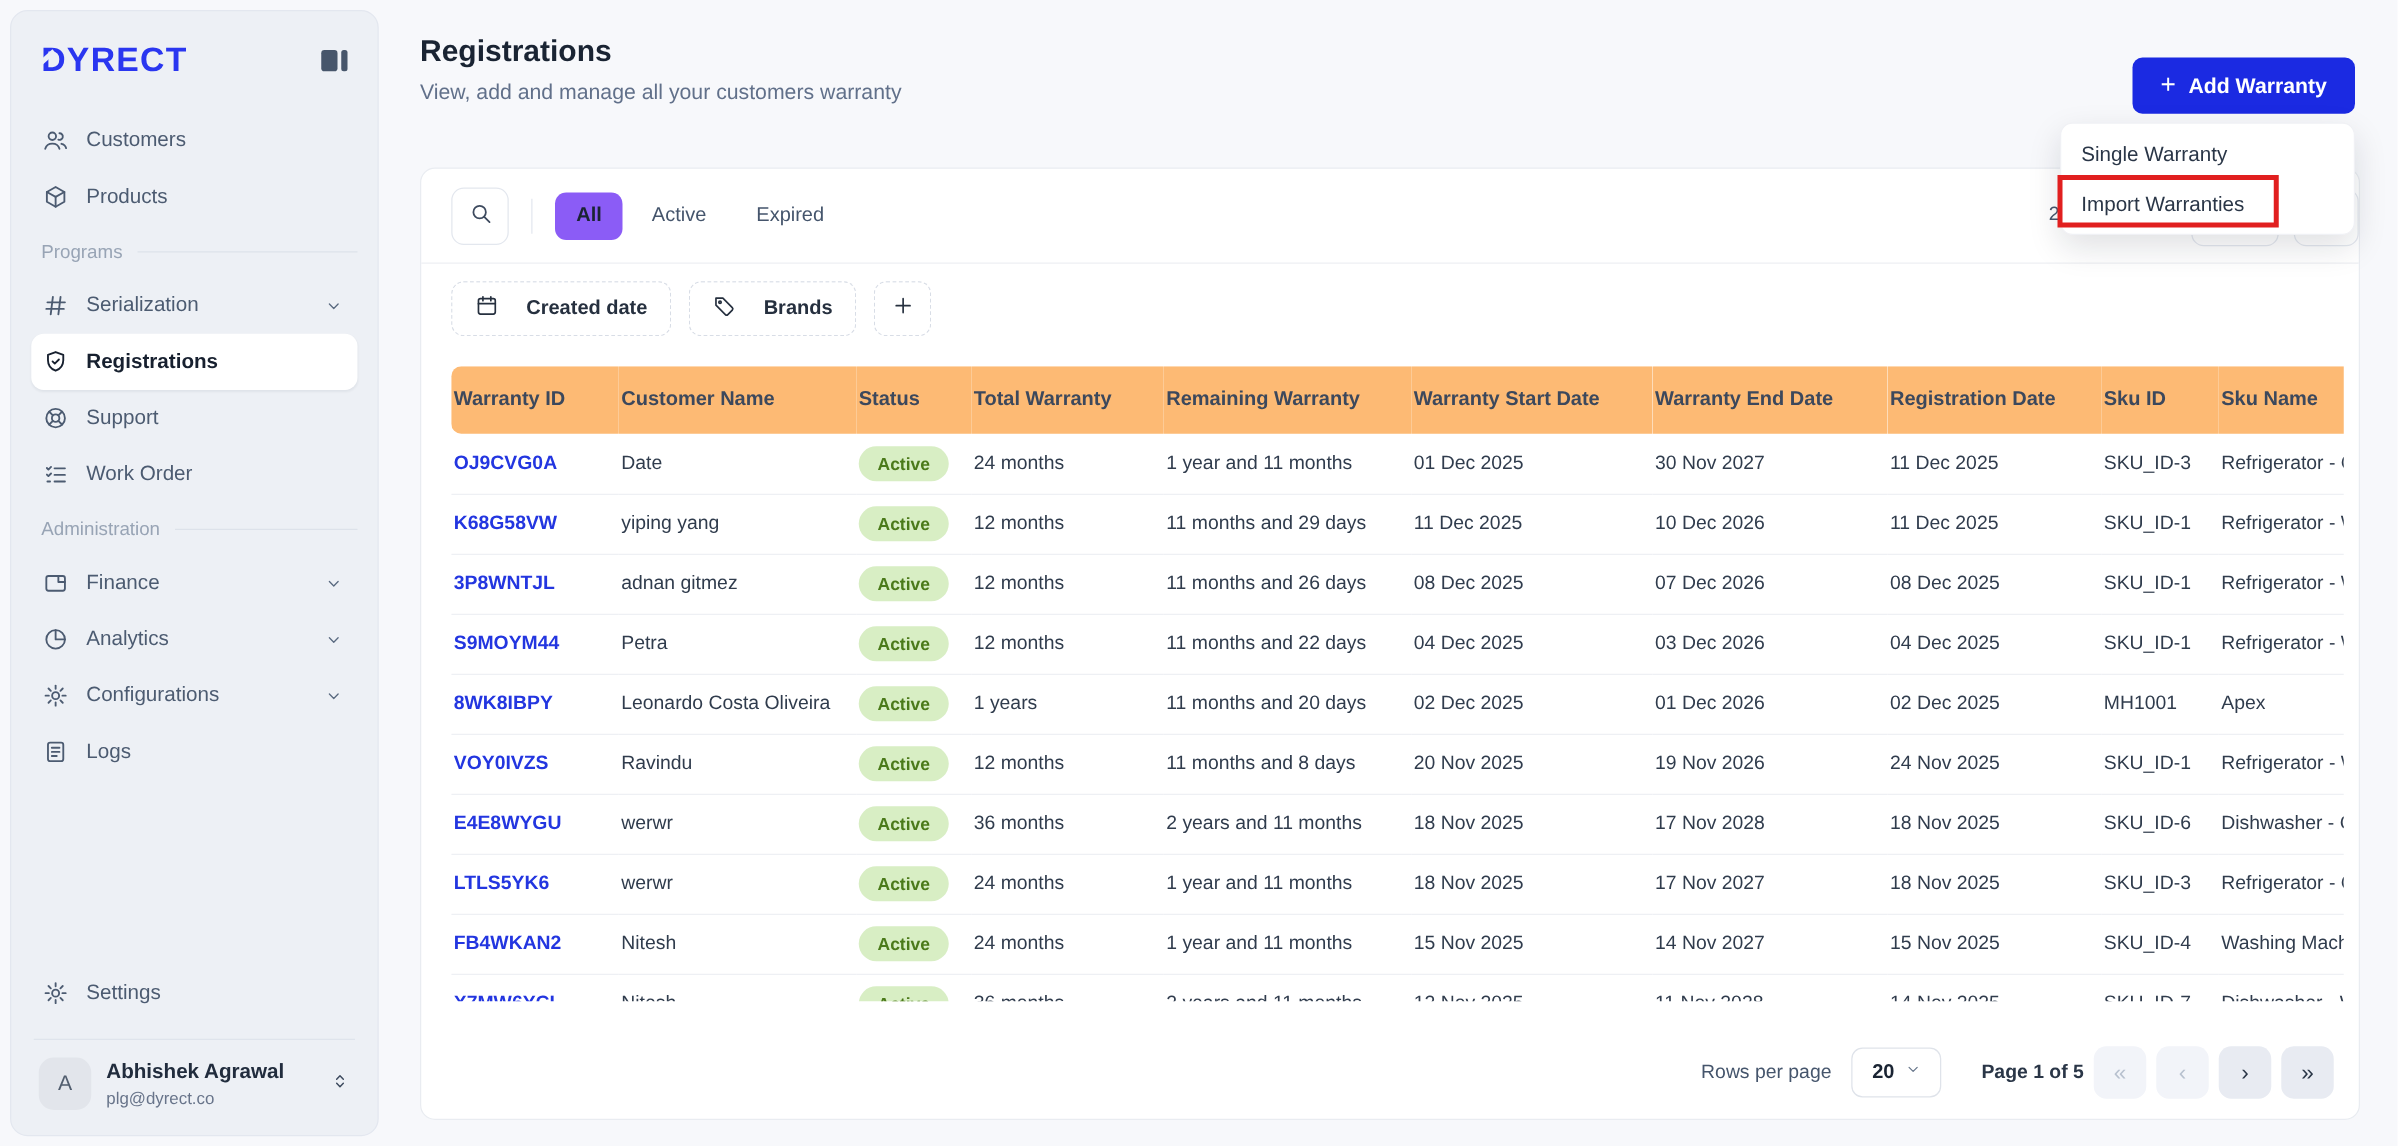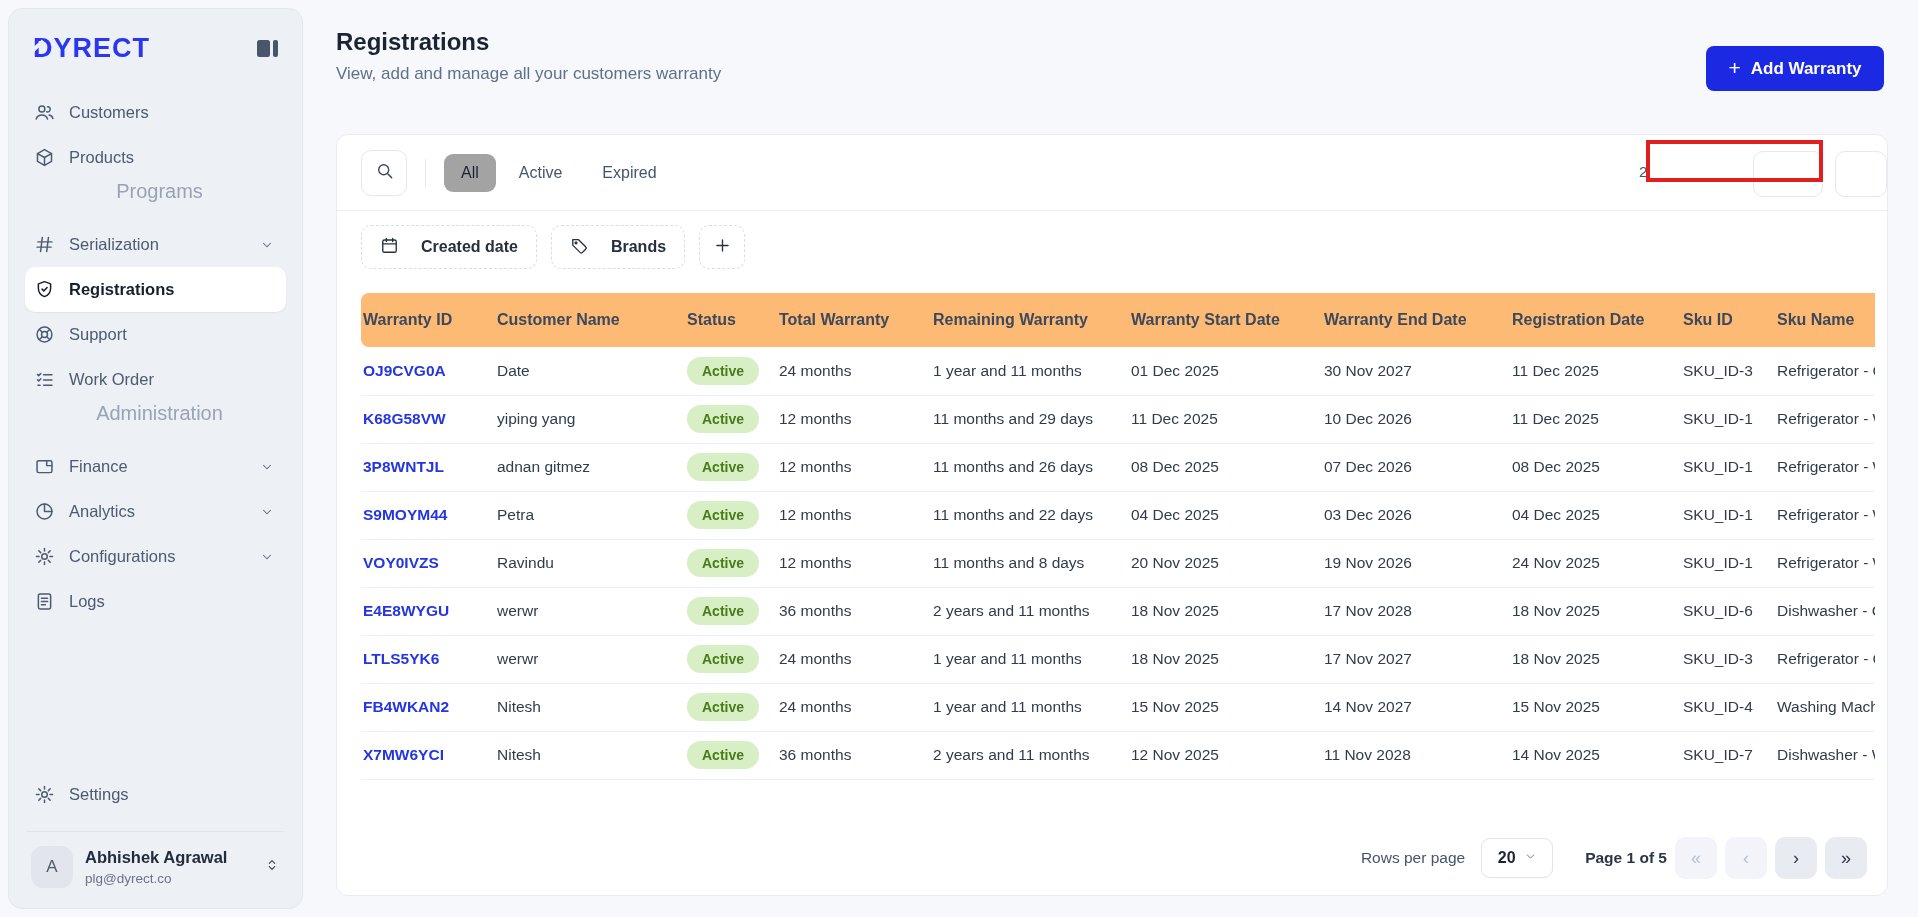--- a/index.html
+++ b/index.html
@@ -22,21 +22,21 @@
   .nav-item { display:flex; align-items:center; height:45px; padding:0 10px 0 8px; gap:14px;
     color:#4c5b71; font-size:16.5px; font-weight:500; border-radius:10px; cursor:pointer; }
   .nav-item.active { background:#ffffff; color:#17202f; font-weight:700; box-shadow:0 1px 2px rgba(20,30,55,.06); }
   .nav-ic { width:22px; height:22px; display:flex; align-items:center; justify-content:center; flex:0 0 22px; }
   .nav-ic svg { stroke:currentColor; fill:none; stroke-width:1.7; stroke-linecap:round; stroke-linejoin:round; }
   .nav-label { flex:1 1 auto; white-space:nowrap; }
   .nav-chev { width:16px; height:16px; display:flex; align-items:center; color:#5a6a80; }
   .nav-chev svg { stroke:currentColor; fill:none; stroke-width:1.8; stroke-linecap:round; stroke-linejoin:round; }
 
   .nav-section { display:flex; align-items:center; gap:12px; height:42px; padding:0 0 0 8px;
-    color:#98a4b5; font-size:20px; font-weight:500;flex-direction:column; }
+    color:#98a4b5; font-size:15px; font-weight:500; }
   .sec-line { flex:1 1 auto; height:1px; background:#dde2ea; }
 
   .sb-spacer { flex:1 1 auto; }
   .sb-divider { height:1px; background:#dfe4ec; margin:14px 2px 12px 2px; }
   .profile { display:flex; align-items:center; gap:12px; padding:2px 6px 2px 6px; cursor:pointer; }
   .avatar { width:42px; height:42px; border-radius:12px; background:#e2e5eb; color:#515d6e;
     display:flex; align-items:center; justify-content:center; font-size:17px; font-weight:500; }
   .prof-text { flex:1 1 auto; }
   .prof-name { font-size:16.5px; font-weight:700; color:#212c3d; }
   .prof-email { font-size:13.5px; color:#68748a; margin-top:4px; }
@@ -56,21 +56,21 @@
     border:1px solid #e9ecf1; border-radius:12px; }
 
   .toolbar { position:relative; height:76px; display:flex; align-items:center; padding:0 24px;
     border-bottom:1px solid #eef0f4; }
   .search-btn { width:46px; height:46px; border-radius:10px; border:1px solid #e3e7ee; background:#fff;
     display:flex; align-items:center; justify-content:center; cursor:pointer; }
   .search-btn svg { stroke:#3d4a5e; fill:none; stroke-width:1.8; stroke-linecap:round; }
   .tb-divider { width:1px; height:28px; background:#e4e8ef; margin:0 18px; }
   .tabs { display:flex; align-items:center; gap:6px; }
   .tab { padding:10px 17px; border-radius:9px; font-size:16px; font-weight:500; color:#45556c; cursor:pointer; }
-  .tab.active { background:#a3a3a3; color:#1a2433; font-weight:400; }
+  .tab.active { background:#8b5cf6; color:#1a2433; font-weight:700; }
   .partial-count { position:absolute; left:1302px; top:28px; font-size:15.5px; color:#45556c; }
   .peek-btn { position:absolute; top:16px; height:46px; border:1px solid #e4e8ef; border-radius:10px; background:#fff; }
   .peek-a { left:1416px; width:70px; }
   .peek-b { left:1498px; width:52px; }
 
   .filter-row { display:flex; align-items:center; gap:14px; padding:14px 24px 0 24px; height:82px; align-items:flex-start; }
   .chip { display:flex; align-items:center; gap:22px; height:44px; padding:0 18px; background:#fff;
     border:1.5px dashed #d8dde6; border-radius:10px; font-size:16px; font-weight:600; color:#26303f; cursor:pointer; }
   .chip svg { stroke:#26303f; fill:none; stroke-width:1.7; stroke-linecap:round; stroke-linejoin:round; }
   .chip.plus-chip { width:46px; justify-content:center; padding:0; }
@@ -432,20 +432,32 @@
               <td><span class="badge">Active</span></td>
               <td>12 months</td>
               <td>11 months and 22 days</td>
               <td>04 Dec 2025</td>
               <td>03 Dec 2026</td>
               <td>04 Dec 2025</td>
               <td>SKU_ID-1</td>
               <td>Refrigerator - W</td>
             </tr>
 
+            <tr class="row">
+              <td><a class="wid-link">8WK8IBPY</a></td>
+              <td>Leonardo Costa Oliveira</td>
+              <td><span class="badge">Active</span></td>
+              <td>1 years</td>
+              <td>11 months and 20 days</td>
+              <td>02 Dec 2025</td>
+              <td>01 Dec 2026</td>
+              <td>02 Dec 2025</td>
+              <td>MH1001</td>
+              <td>Apex</td>
+            </tr>
 
             <tr class="row">
               <td><a class="wid-link">VOY0IVZS</a></td>
               <td>Ravindu</td>
               <td><span class="badge">Active</span></td>
               <td>12 months</td>
               <td>11 months and 8 days</td>
               <td>20 Nov 2025</td>
               <td>19 Nov 2026</td>
               <td>24 Nov 2025</td>
@@ -517,15 +529,19 @@
             </svg></span>
       </div>
       <span class="page-status">Page 1 of 5</span>
       <button class="pg-btn disabled">«</button>
       <button class="pg-btn disabled">‹</button>
       <button class="pg-btn enabled">›</button>
       <button class="pg-btn enabled">»</button>
     </div>
   </div>
 
+  <div class="menu">
+    <div class="menu-item">Single Warranty</div>
+    <div class="menu-item">Import Warranties</div>
+  </div>
   <div class="red-box"></div>
 
 </div>
 
 </body></html>

